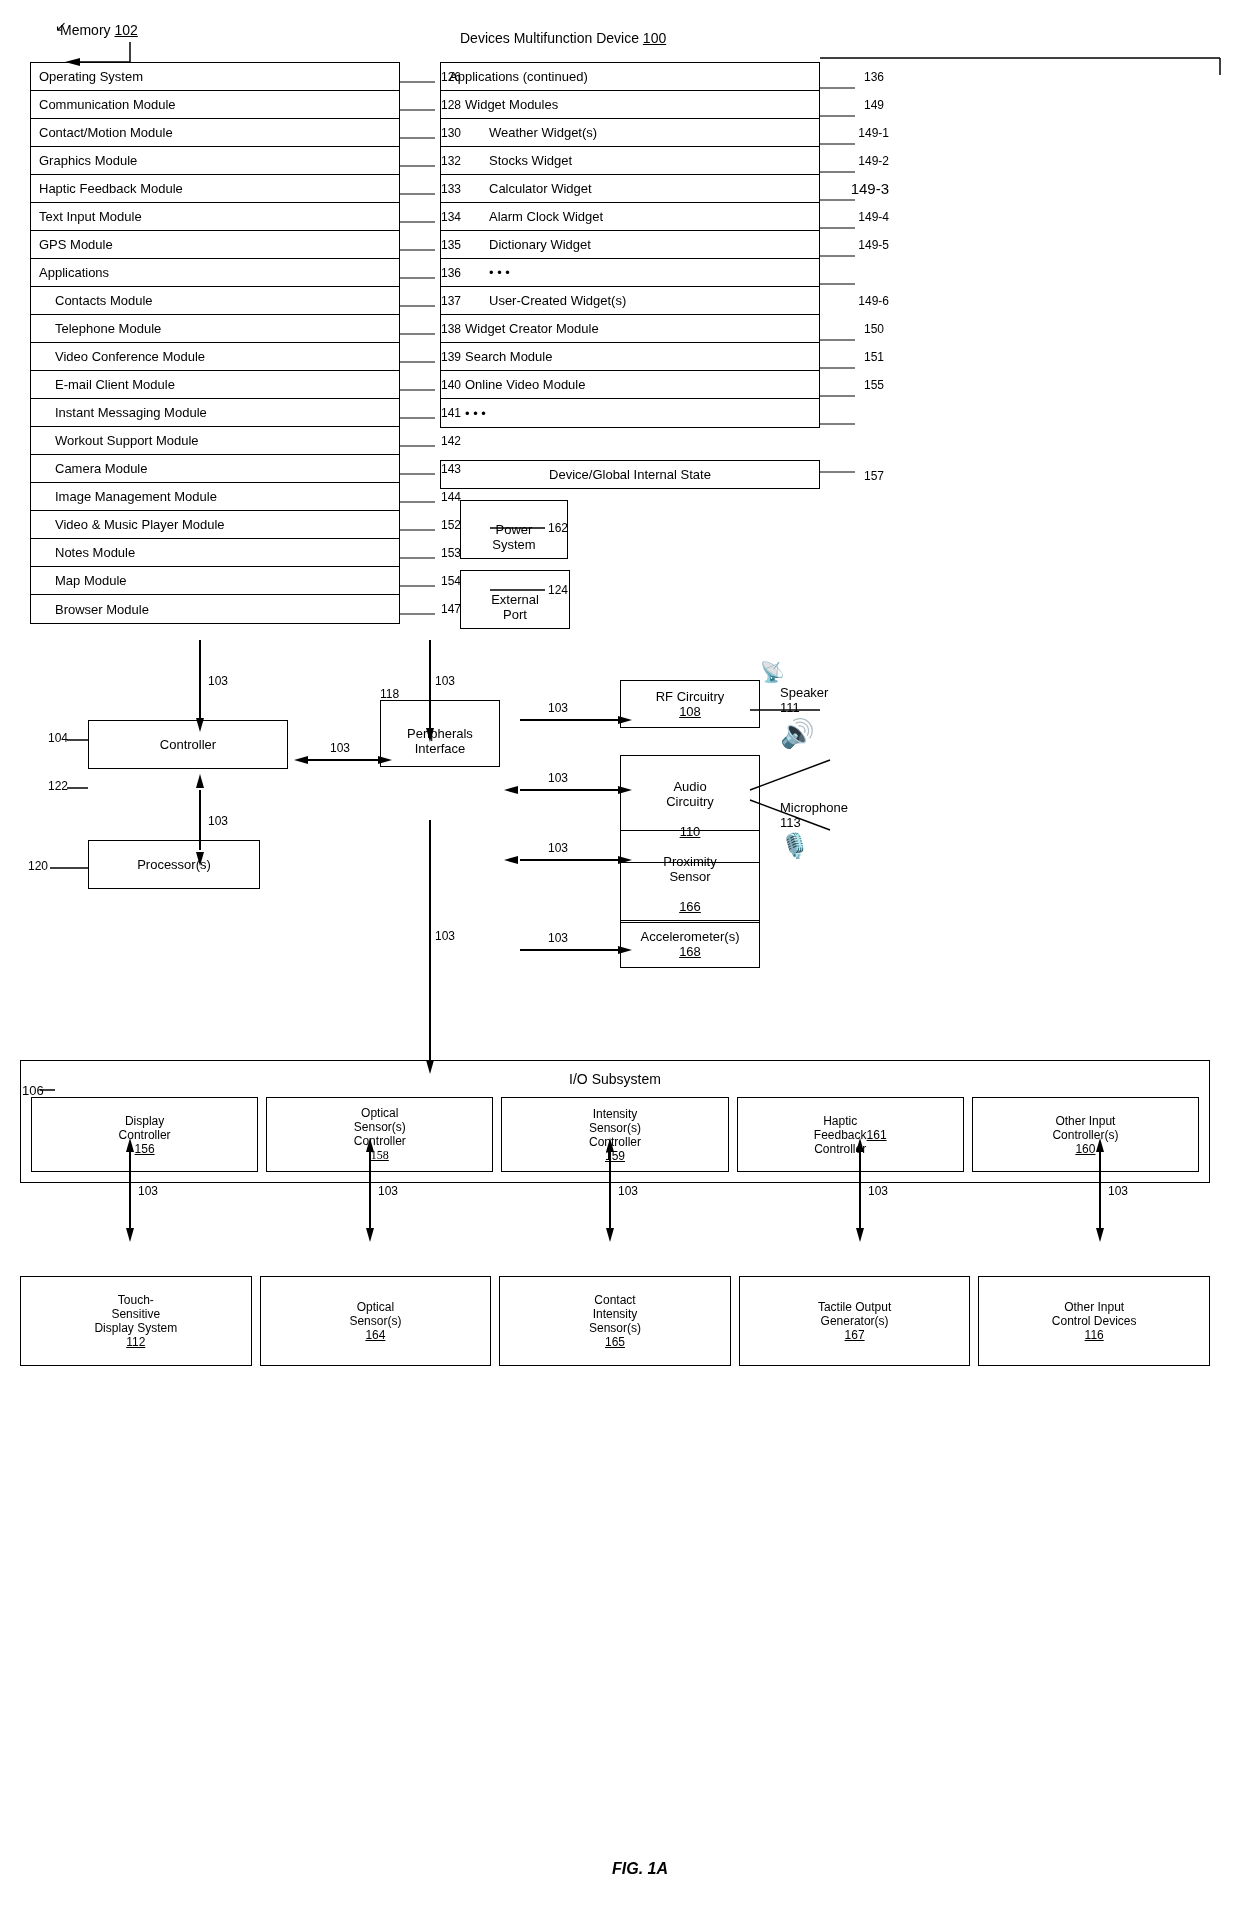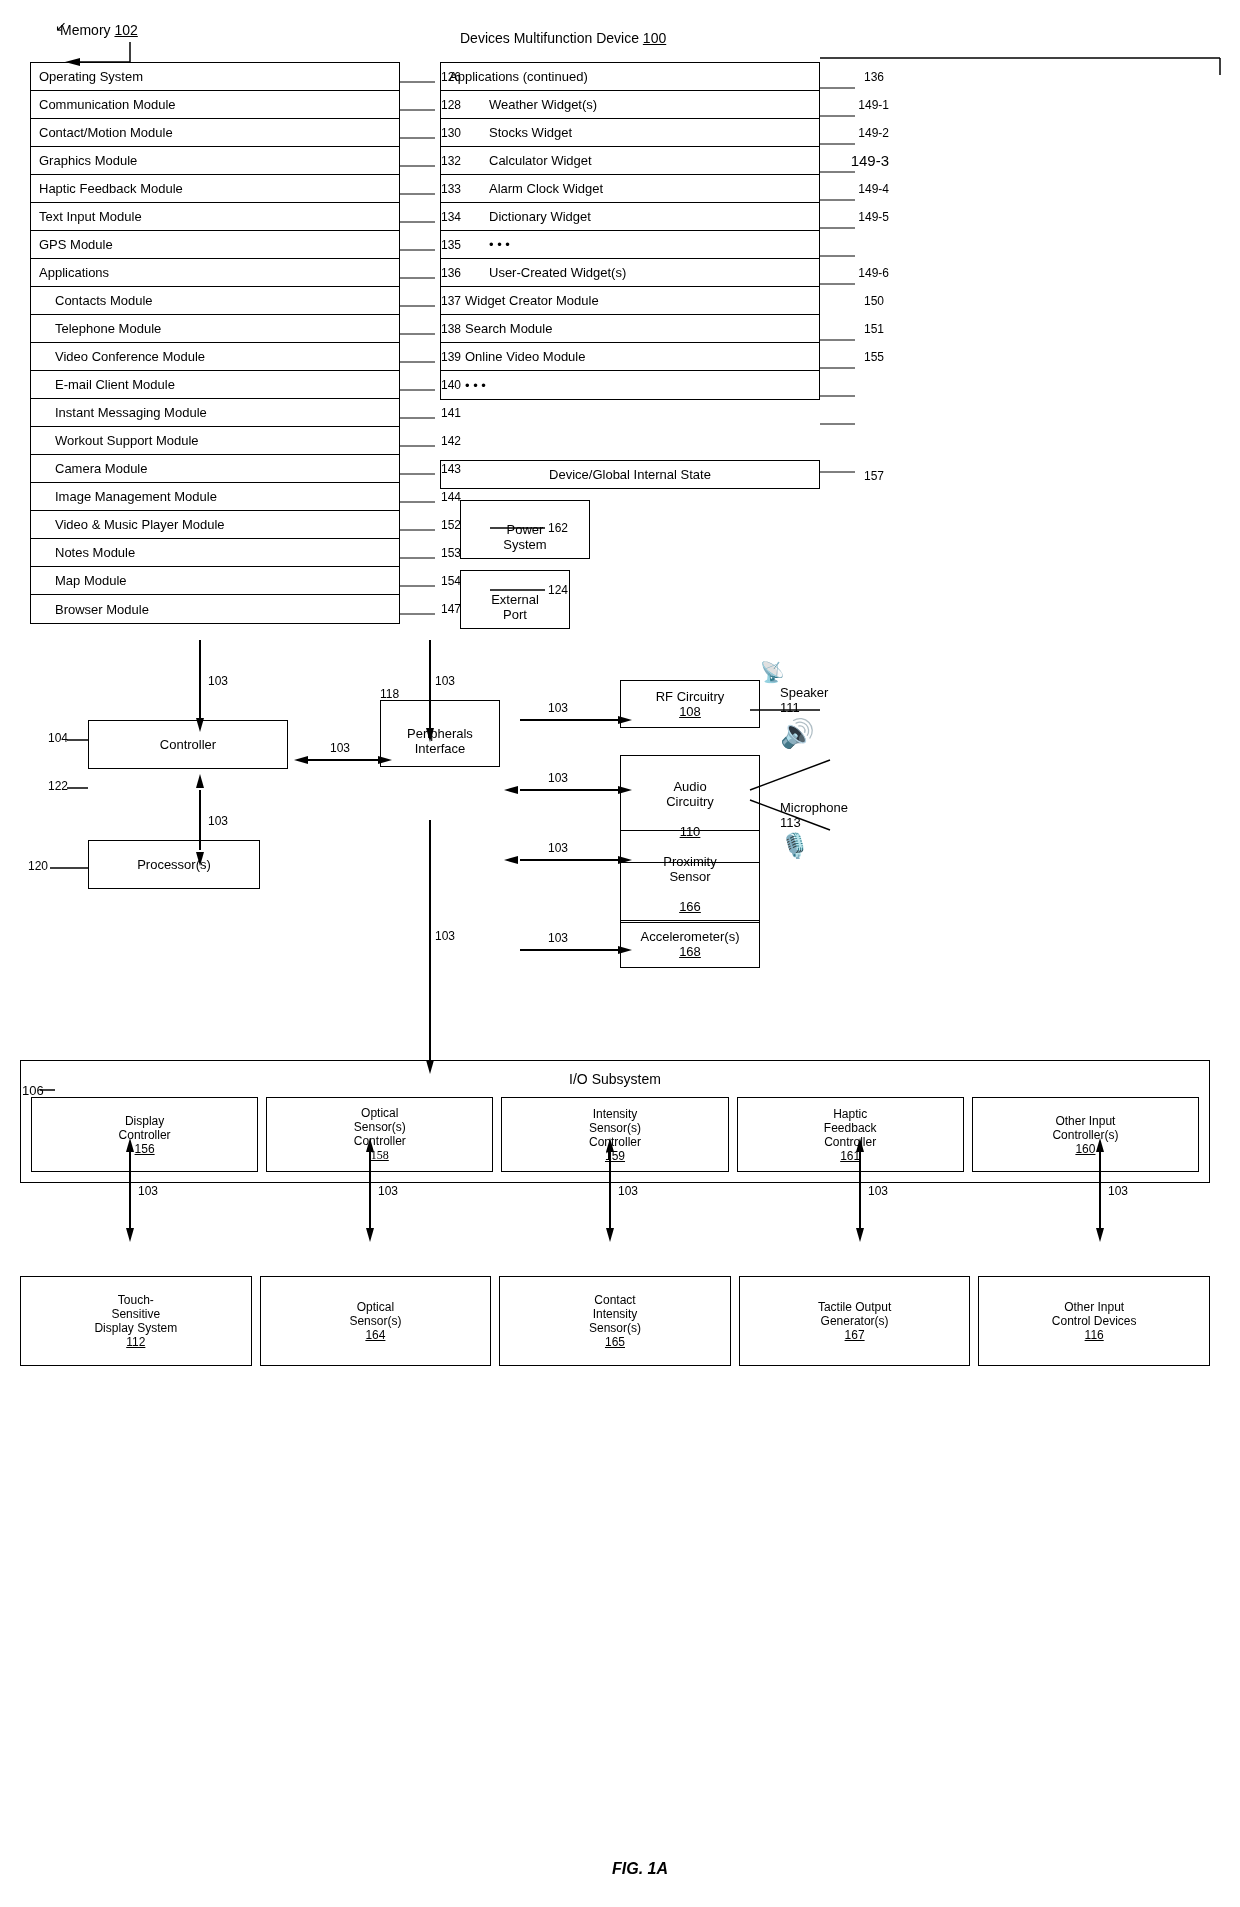--- a/index.html
+++ b/index.html
@@ -329,20 +329,24 @@
   <div style="position:absolute; top:30px; left:460px; font-size:14px;">
     <span>Devices Multifunction Device</span> <span style="text-decoration:underline;">100</span>
   </div>
 
   <div style="position:absolute; top:62px; left:440px;">
     <div class="apps-box">
       <div class="apps-row" style="font-weight:normal;">
         <span>Applications (continued)</span>
         <span style="position:absolute; right:-65px; font-size:12px;">136</span>
       </div>
+      <div class="apps-row indented">
+        <span>Widget Modules</span>
+        <span style="position:absolute; right:-65px; font-size:12px;">149</span>
+      </div>
       <div class="apps-row double-indented">
         <span>Weather Widget(s)</span>
         <span style="position:absolute; right:-70px; font-size:12px;">149-1</span>
       </div>
       <div class="apps-row double-indented">
         <span>Stocks Widget</span>
         <span style="position:absolute; right:-70px; font-size:12px;">149-2</span>
       </div>
       <div class="apps-row double-indented">
         <span>Calculator Widget</span>
@@ -379,21 +383,21 @@
         <span>•  •  •</span>
       </div>
     </div>
   </div>
 
   <div style="position:absolute; top:460px; left:440px; width:380px; border:1.5px solid #000; padding:6px 10px; text-align:center;">
     <span>Device/Global Internal State</span>
     <span style="position:absolute; right:-65px; top:8px; font-size:12px;">157</span>
   </div>
 
-  <div style="position:absolute; top:500px; left:460px; width:130px; border:1.5px solid #000; padding:6px 8px; text-align:center; white-space:pre-line;">
+  <div style="position:absolute; top:500px; left:460px; width:108px; border:1.5px solid #000; padding:6px 8px; text-align:center; white-space:pre-line;">
     <span>Power
 System</span>
   </div>
 
   <div style="position:absolute; top:570px; left:460px; width:110px; border:1.5px solid #000; padding:6px 8px; text-align:center; white-space:pre-line;">
     <span>External
 Port</span>
   </div>
 
   <div style="position:absolute; top:700px; left:380px; width:120px; border:1.5px solid #000; padding:10px 6px; text-align:center; white-space:pre-line;">
@@ -457,21 +461,21 @@
       <div style="border:1.5px solid #000; padding:8px 6px; text-align:center; flex:1; min-height:70px; display:flex; flex-direction:column; align-items:center; justify-content:center; font-size:12px;">
         <div>Optical<br>Sensor(s)<br>Controller</div>
         <div style="text-decoration:underline;font-family:Liberation Serif, serif;">158</div>
       </div>
 
       <div style="border:1.5px solid #000; padding:8px 6px; text-align:center; flex:1; min-height:70px; display:flex; flex-direction:column; align-items:center; justify-content:center; font-size:12px;">
         <div>Intensity<br>Sensor(s)<br>Controller</div>
         <div style="text-decoration:underline;">159</div>
       </div>
 
-      <div style="border:1.5px solid #000; padding:8px 6px; text-align:center; flex:1; min-height:70px; display:flex; flex-direction:column; align-items:center; justify-content:center; font-size:12px;">
+      <div style="border:1.5px solid #000; padding:8px 6px; text-align:center; flex:1; min-height:70px; display:flex; flex-direction:row; align-items:center; justify-content:center; font-size:12px;">
         <div>Haptic<br>Feedback<br>Controller</div>
         <div style="text-decoration:underline;">161</div>
       </div>
 
       <div style="border:1.5px solid #000; padding:8px 6px; text-align:center; flex:1; min-height:70px; display:flex; flex-direction:column; align-items:center; justify-content:center; font-size:12px;">
         <div>Other Input<br>Controller(s)</div>
         <div style="text-decoration:underline;">160</div>
       </div>
     </div>
   </div>

